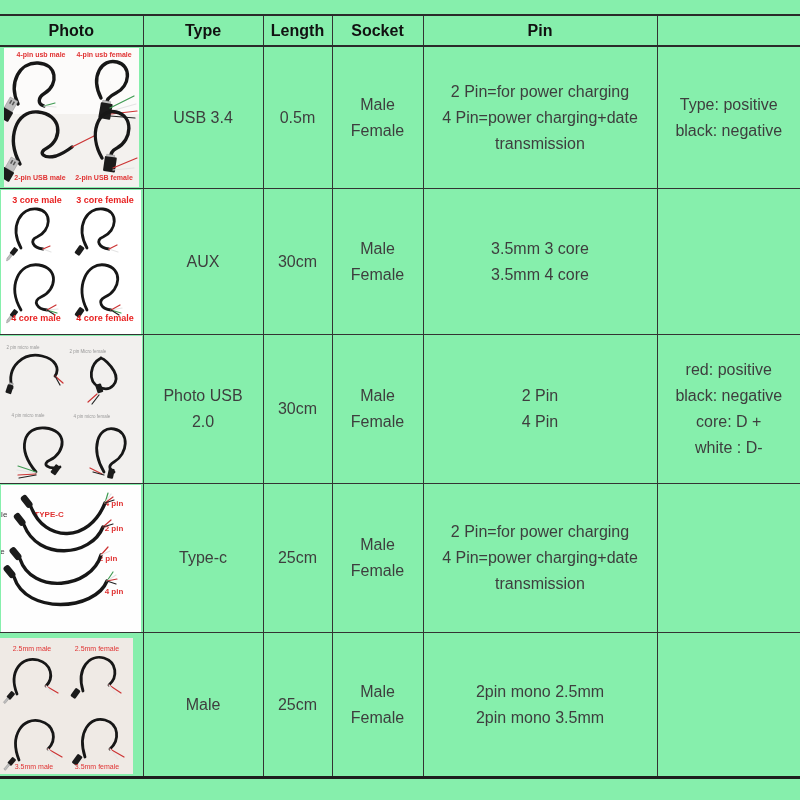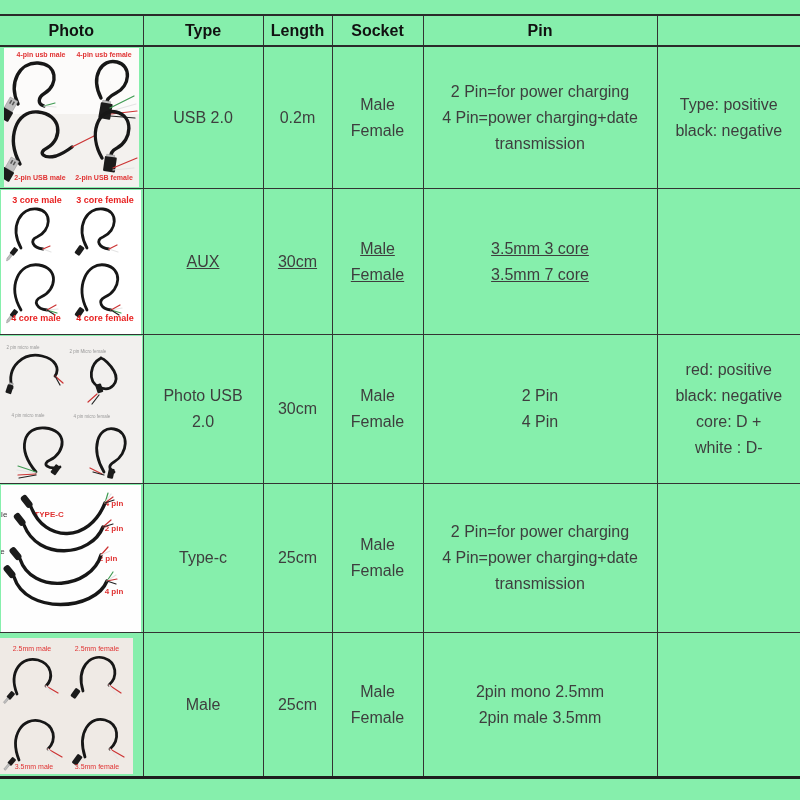--- a/index.html
+++ b/index.html
@@ -14,21 +14,21 @@
         font-family:"Liberation Sans",sans-serif;}
   table.spec{width:800px;border-collapse:collapse;table-layout:fixed;
     border-top:2px solid #2a2a2a;border-bottom:3px solid #1e1e1e;}
   th,td{border:1px solid var(--border);padding:0;vertical-align:middle;text-align:center;
         overflow:hidden;}
   th:first-child,td:first-child{border-left:0;}
   th:last-child,td:last-child{border-right:0;}
   thead th{height:29px;font-size:16px;font-weight:bold;color:var(--header-text);
     border-bottom:2px solid #2a2a2a;}
   td{font-size:16px;color:var(--text);line-height:26px;}
-  tr.r1 td{height:141px;} tr.r2 td{height:145px;text-decoration:underline;} tr.r3 td{height:148px;margin-top:32px;}
+  tr.r1 td{height:141px;} tr.r2 td{height:145px;} tr.r3 td{height:148px;margin-top:32px;}
   tr.r4 td{height:148px;} tr.r5 td{height:143px;}
   td.photo{vertical-align:middle;text-align:center;}
   td.photo svg{display:block;margin:0 auto;}
   td.photo.left svg{margin:2px auto 0 0;}
   
   .cab{fill:none;stroke:var(--cable-black);stroke-width:3.4;stroke-linecap:round;}
   .cab2{stroke-width:2.8;}
   .wr{fill:none;stroke-width:1.2;stroke-linecap:round;}
   .wr-red{stroke:var(--wire-red);} .wr-grn{stroke:var(--wire-green);}
   .wr-wht{stroke:var(--wire-white);} .wr-blk{stroke:#222222;}
@@ -106,24 +106,24 @@
             <rect class="metal" x="1.5" y="-2" width="8" height="3"></rect>
             <rect class="conn" x="0" y="0" width="12" height="15" rx="1"></rect>
           </g>
           <path class="wr wr-red" d="M109,120 L133,110"></path>
               <path class="wr wr-wht" d="M109,122 L130,120"></path>
           <text class="lbl lb-r1" x="36" y="132">2-pin USB male</text>
           <text class="lbl lb-r1" x="100" y="132">2-pin USB female</text>
         </svg>
       </td>
       <td>
-            <div>USB 2.0</div>
-          </td>
-      <td>
-            <div>0.2m</div>
+            <div>USB 3.4</div>
+          </td>
+      <td>
+            <div>0.5m</div>
           </td>
       <td>
         <div>Male</div>
         <div>Female</div>
       </td>
       <td>
         <div>2 Pin=for power charging</div>
         <div>4 Pin=power charging+date</div>
         <div>transmission</div>
       </td>
@@ -180,21 +180,21 @@
           </td>
       <td>
             <div>30cm</div>
           </td>
       <td>
         <div>Male</div>
         <div>Female</div>
       </td>
       <td>
         <div>3.5mm 3 core</div>
-        <div>3.5mm 7 core</div>
+        <div>3.5mm 4 core</div>
       </td>
       <td></td>
     </tr>
 
     <tr class="r3">
       <td class="photo">
         <svg width="142" height="147" viewBox="0 0 142 147">
           <rect x="0" y="0" width="142" height="147" fill="#f2f0ee"></rect>
           <text class="lbl lb-g3" x="23" y="13">2 pin micro male</text>
           <text class="lbl lb-g3" x="88" y="17">2 pin Micro female</text>
@@ -352,20 +352,20 @@
           </td>
       <td>
             <div>25cm</div>
           </td>
       <td>
         <div>Male</div>
         <div>Female</div>
       </td>
       <td>
         <div>2pin mono 2.5mm</div>
-        <div>2pin male 3.5mm</div>
+        <div>2pin mono 3.5mm</div>
       </td>
       <td></td>
     </tr>
 
   </tbody>
 </table>
 </div>
 
 </body></html>

